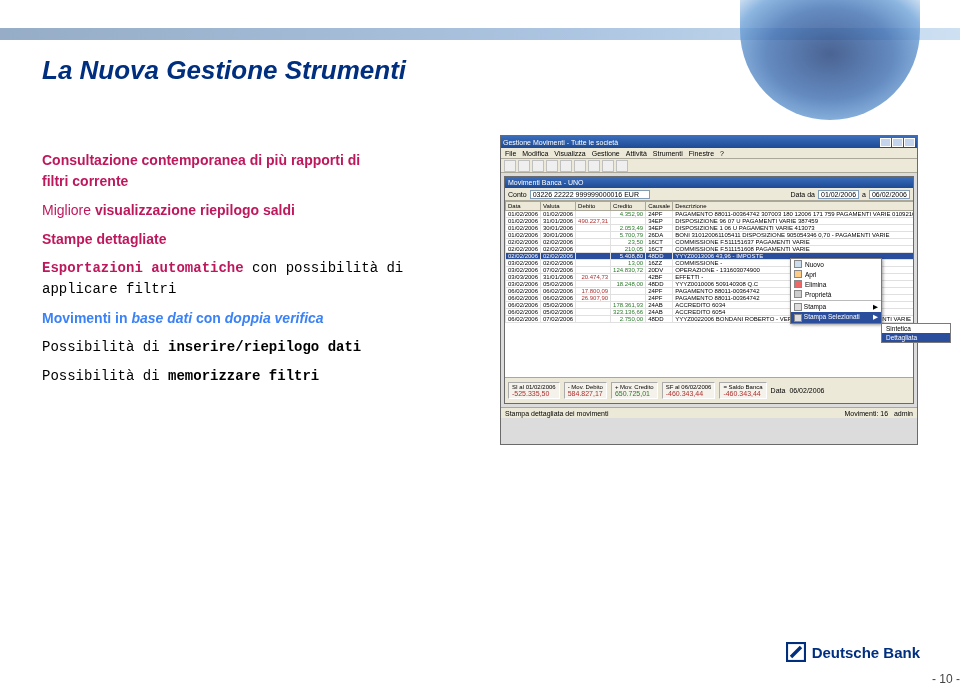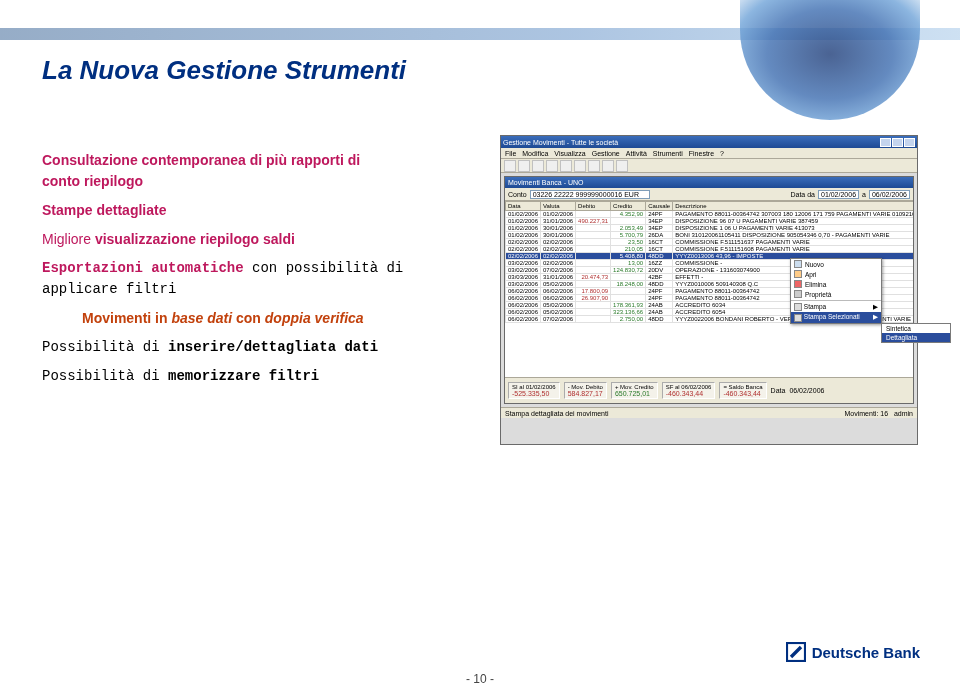--- a/index.html
+++ b/index.html
@@ -37,21 +37,21 @@
     position: absolute;
     top: 150px; left: 42px;
     width: 420px;
     font-size: 14px;
     line-height: 1.5;
     color: #000;
   }
   .content p { margin-bottom: 8px; }
   .blue { color: #be185d; }
   .black { color: #000; font-family: Liberation Mono, monospace; }
-  .teal { color: #c2410c; font-style: italic; font-weight: bold; margin-left: 40px; }
+  .teal { color: #3b82f6; font-style: italic; font-weight: bold; }
   .teal .noital { font-style: normal; font-weight: bold; }
   .bold { font-weight: bold; }
 
   
   .app {
     position: absolute;
     top: 135px; left: 500px;
     width: 418px; height: 310px;
     border: 1px solid #6a6a6a;
     background: #dcdcdc;
@@ -117,38 +117,38 @@
   }
 
   .logo {
     position: absolute; right: 40px; bottom: 38px;
     display: flex; align-items: center; gap: 6px;
     color: #002f80; font-weight: bold; font-size: 15px;
   }
   .logo svg { width: 20px; height: 20px; }
   .pagenum {
     position: absolute; bottom: 14px; left: 0; width: 960px;
-    text-align: center; font-size: 12px; color: #444;
+    text-align: right; font-size: 12px; color: #444;
   }
 </style>
 </head>
 <body>
 
 <div class="ribbon"></div>
 <div class="globe"></div>
 
 <h1 class="title">La Nuova Gestione Strumenti</h1>
 
 <div class="content">
-  <p class="blue bold"><span>Consultazione contemporanea di più rapporti di</span><br><span>conto riepilogo</span></p>
+  <p class="blue bold"><span>Consultazione contemporanea di più rapporti di</span><br><span>filtri corrente</span></p>
+  <p class="blue"><span>Migliore </span><span class="bold">visualizzazione riepilogo saldi</span></p>
   <p class="blue bold">Stampe dettagliate</p>
-  <p class="blue"><span>Migliore </span><span class="bold">visualizzazione riepilogo saldi</span></p>
   <p class="black"><span class="bold blue">Esportazioni automatiche</span><span> con possibilità di applicare filtri</span></p>
   <p class="teal"><span class="noital">Movimenti in</span><span> base dati </span><span class="noital">con</span><span> doppia verifica</span></p>
-  <p class="black"><span>Possibilità di </span><span class="bold">inserire/dettagliata dati</span></p>
+  <p class="black"><span>Possibilità di </span><span class="bold">inserire/riepilogo dati</span></p>
   <p class="black"><span>Possibilità di </span><span class="bold">memorizzare filtri</span></p>
 </div>
 
 <div class="app">
   <div class="titlebar">
     <span>Gestione Movimenti - Tutte le società</span>
     <div class="tbuttons">
       <div class="tbtn"></div>
       <div class="tbtn"></div>
       <div class="tbtn"></div>

